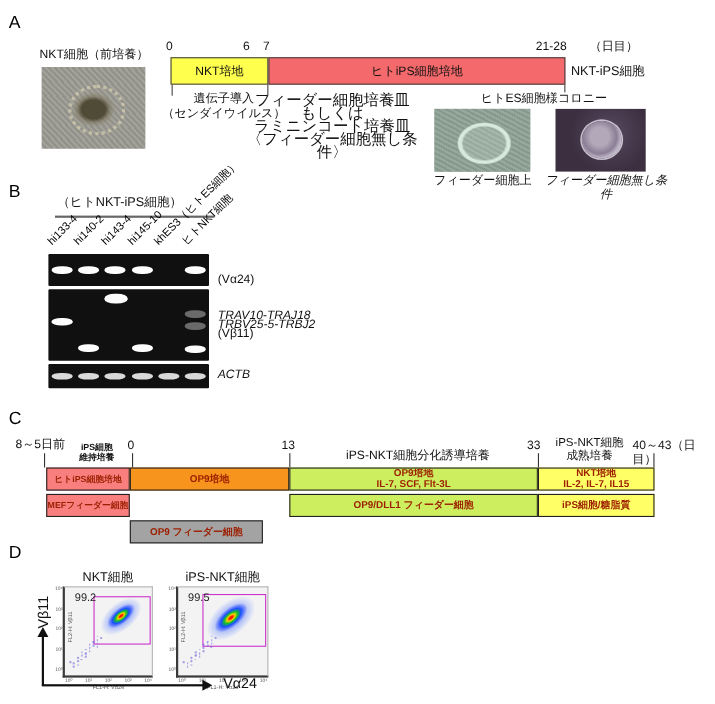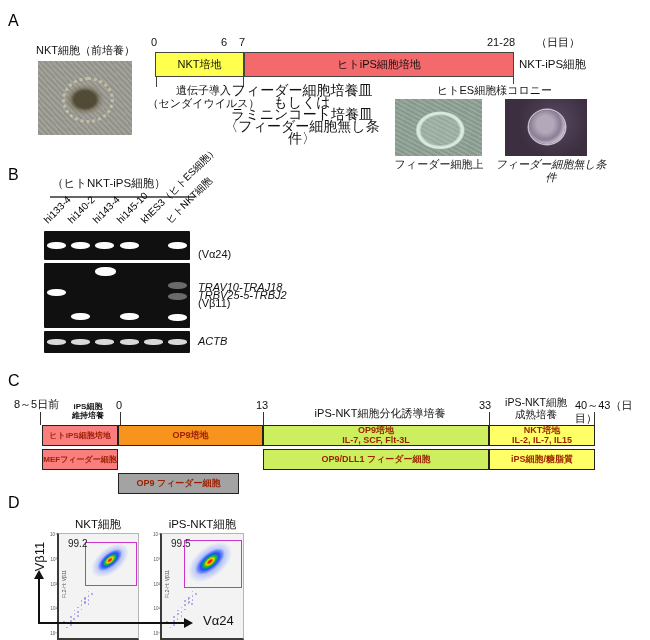--- a/index.html
+++ b/index.html
@@ -38,21 +38,21 @@
   .gel.last .band{background:#d9d9d9;height:6px;}
   .gene-name{position:absolute;left:198px;font-size:11px;font-style:italic;}
   .gene-sub{position:absolute;left:198px;font-size:11px;}
   
   .ctick{position:absolute;width:1px;height:13px;background:#333;top:412px;}
   .chead{position:absolute;font-size:11px;text-align:center;}
   .ccell{position:absolute;height:21px;border:1px solid #222;box-sizing:border-box;display:flex;flex-direction:column;
     align-items:center;justify-content:center;font-weight:bold;font-size:9px;line-height:9.5px;color:#9c1f00;overflow:hidden;white-space:nowrap;}
   .ccell.c0{font-size:8px;}
   
-  .fplot{position:absolute;width:82px;height:107px;background:#f3f3f3;border:1px solid #b5b5b5;
+  .fplot{position:absolute;width:82px;height:83px;background:#f3f3f3;border:1px solid #b5b5b5;
     border-left:2px solid #3a3a3a;border-bottom:2px solid #3a3a3a;box-sizing:border-box;}
   .gate{position:absolute;border:1.5px solid #cc33cc;}
   .halo{position:absolute;border-radius:50%;background:radial-gradient(closest-side,rgba(70,110,255,.4) 0 55%,rgba(70,110,255,0) 100%);transform:rotate(-40deg);}
   .blob{position:absolute;border-radius:50%;transform:rotate(-40deg);
     background:radial-gradient(closest-side,#ff1e00 0 11%,#ffd400 24%,#16c02a 40%,#1a50ff 62%,rgba(35,70,255,.55) 78%,rgba(35,70,255,0) 100%);}
   .pct{position:absolute;left:9px;top:4px;font-size:10px;color:#222;}
   .fdot{position:absolute;width:1.6px;height:1.6px;border-radius:50%;background:rgba(125,115,225,.65);}
   .xticks{position:absolute;left:0;bottom:-8px;width:100%;display:flex;justify-content:space-between;font-size:4.5px;color:#555;}
   .yticks{position:absolute;left:-9px;top:-2px;height:100%;display:flex;flex-direction:column-reverse;justify-content:space-between;align-items:flex-end;font-size:4.5px;color:#555;}
   .xcap{position:absolute;left:0;bottom:-14px;width:100%;text-align:center;font-size:5px;color:#555;}

